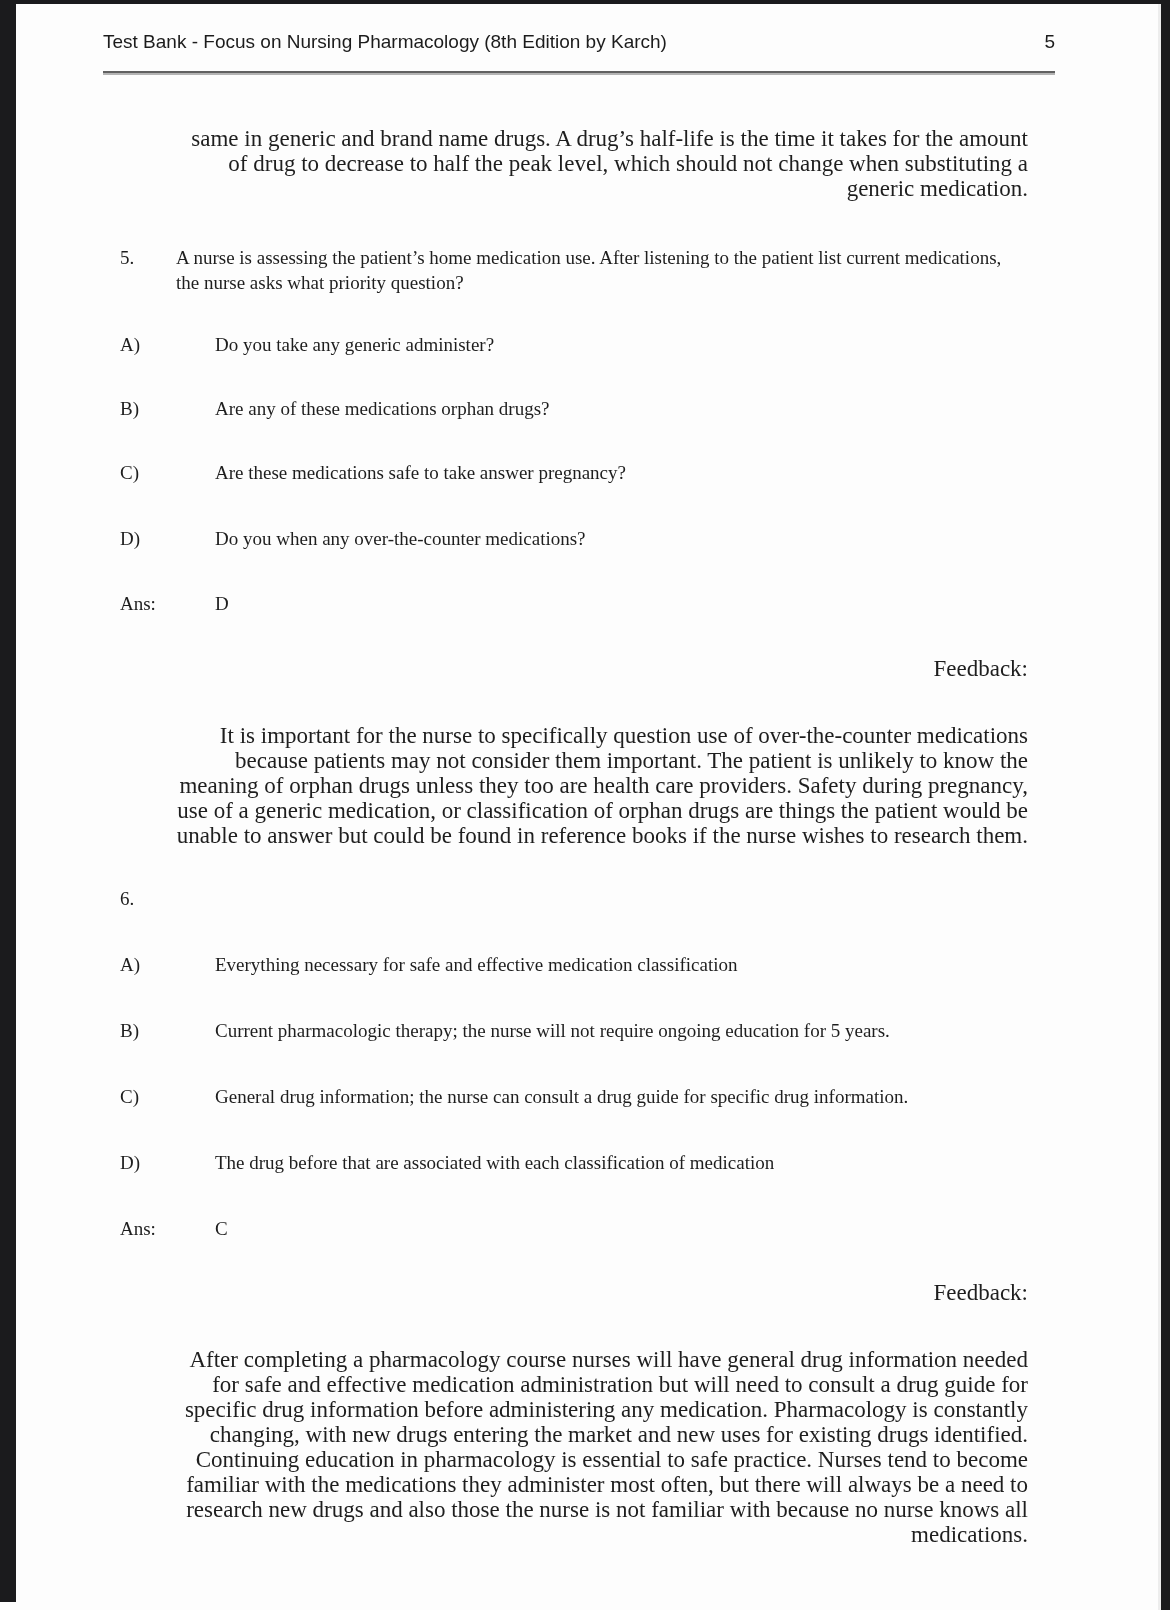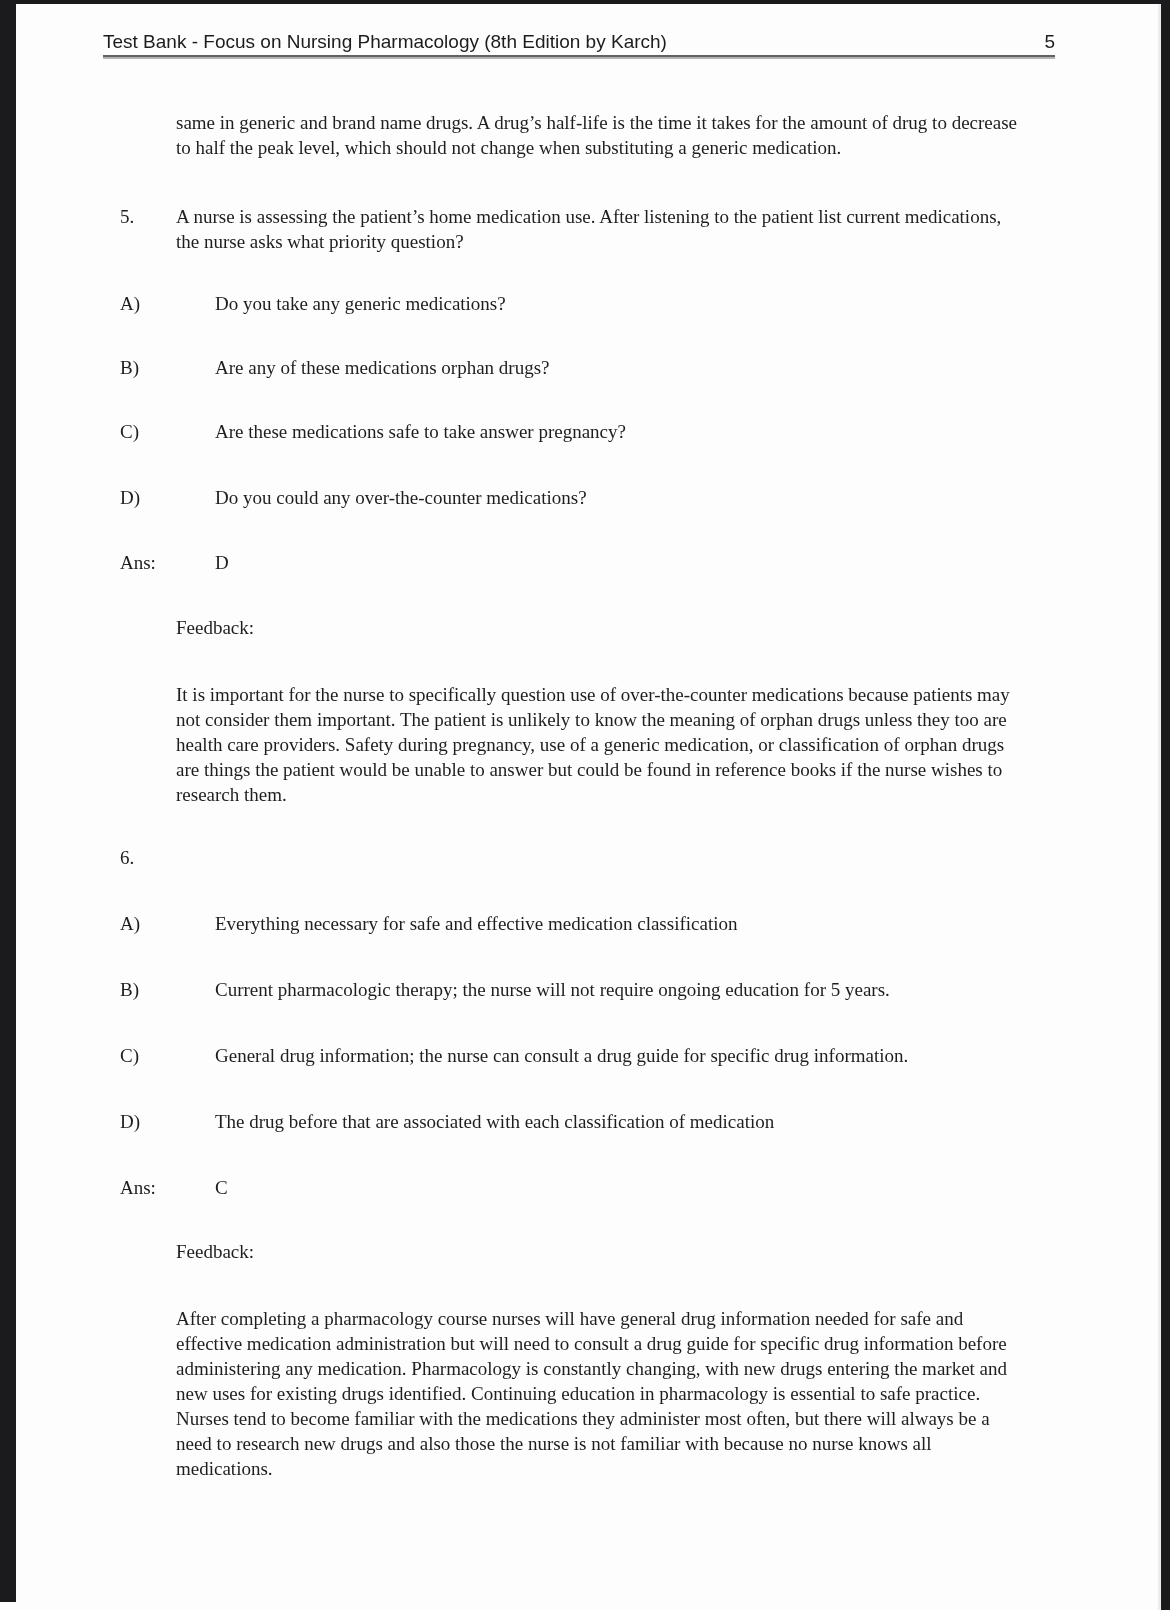--- a/index.html
+++ b/index.html
@@ -28,21 +28,21 @@
     bottom: 0;
     width: 16px;
     height: 8px;
     background: #fdfdfd;
   }
   .header {
     display: flex;
     justify-content: space-between;
     align-items: flex-end;
     margin: 27px 103px 0 87px;
-    padding-bottom: 2px;
+    padding-bottom: 18px;
     border-bottom: 2px solid #616161;
     box-shadow: 0 2px 0 #b4b4b4;
     font-family: "Liberation Sans", sans-serif;
     font-size: 19px;
     line-height: 22px;
     color: #1c1c1c;
   }
   .row {
     display: flex;
     align-items: flex-start;
@@ -51,23 +51,24 @@
     color: #1e1e1e;
   }
   .lbl { flex: none; margin-left: 104px; }
   .num { width: 56px; }
   .letter { width: 95px; }
   .q-txt { max-width: 850px; }
   .opt-txt { max-width: 815px; }
   .indent {
     margin-left: 160px;
     max-width: 852px;
-    font-size: 19px;
+    font-size: 23px;
     line-height: 25px;
     color: #1e1e1e;
+    text-align: right;
   }
   .fb-head { font-weight: normal; }
 </style>
 </head>
 <body>
 
 <div class="page">
 
   <div class="header">
     <span>Test Bank - Focus on Nursing Pharmacology (8th Edition by Karch)</span>
@@ -77,33 +78,33 @@
   <div class="indent" style="margin-top:53px">same in generic and brand name drugs. A drug’s half-life is the time it takes for the amount of drug to decrease to half the peak level, which should not change when substituting a generic medication.</div>
 
   <section>
     <div class="row" style="margin-top:44px">
       <span class="lbl num">5.</span>
       <div class="q-txt">A nurse is assessing the patient’s home medication use. After listening to the patient list current medications, the nurse asks what priority question?</div>
     </div>
 
     <div class="row" style="margin-top:37px">
       <span class="lbl letter">A)</span>
-      <div class="opt-txt">Do you take any generic medications?</div>
+      <div class="opt-txt">Do you take any generic administer?</div>
     </div>
     <div class="row" style="margin-top:39px">
       <span class="lbl letter">B)</span>
       <div class="opt-txt">Are any of these medications orphan drugs?</div>
     </div>
     <div class="row" style="margin-top:39px">
       <span class="lbl letter">C)</span>
       <div class="opt-txt">Are these medications safe to take answer pregnancy?</div>
     </div>
     <div class="row" style="margin-top:41px">
       <span class="lbl letter">D)</span>
-      <div class="opt-txt">Do you could any over-the-counter medications?</div>
+      <div class="opt-txt">Do you when any over-the-counter medications?</div>
     </div>
 
     <div class="row" style="margin-top:40px">
       <span class="lbl letter">Ans:</span>
       <div>D</div>
     </div>
 
     <div class="indent fb-head" style="margin-top:40px">Feedback:</div>
     <div class="indent" style="margin-top:42px">It is important for the nurse to specifically question use of over-the-counter medications because patients may not consider them important. The patient is unlikely to know the meaning of orphan drugs unless they too are health care providers. Safety during pregnancy, use of a generic medication, or classification of orphan drugs are things the patient would be unable to answer but could be found in reference books if the nurse wishes to research them.</div>
   </section>

